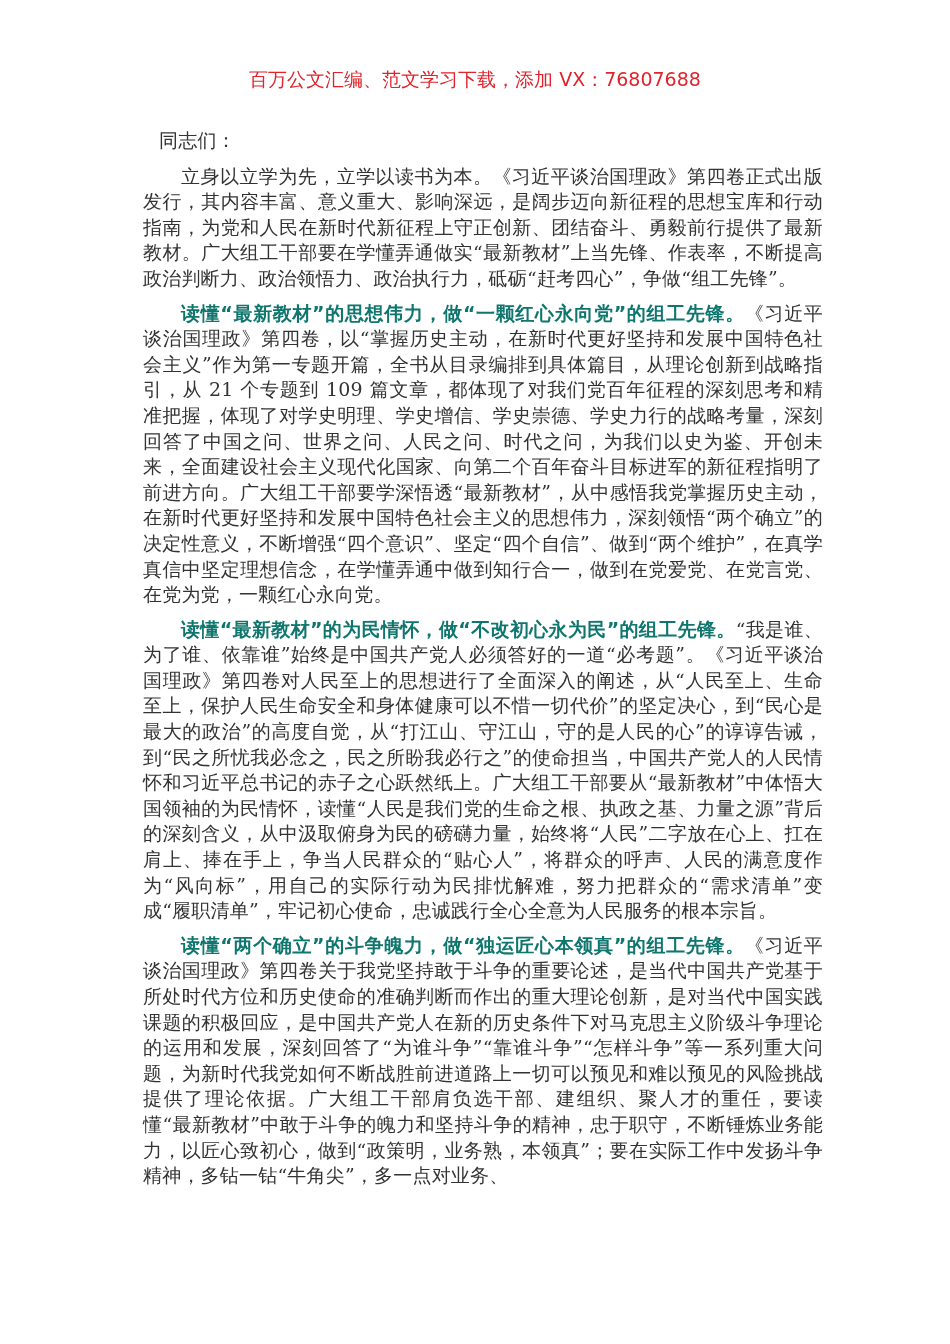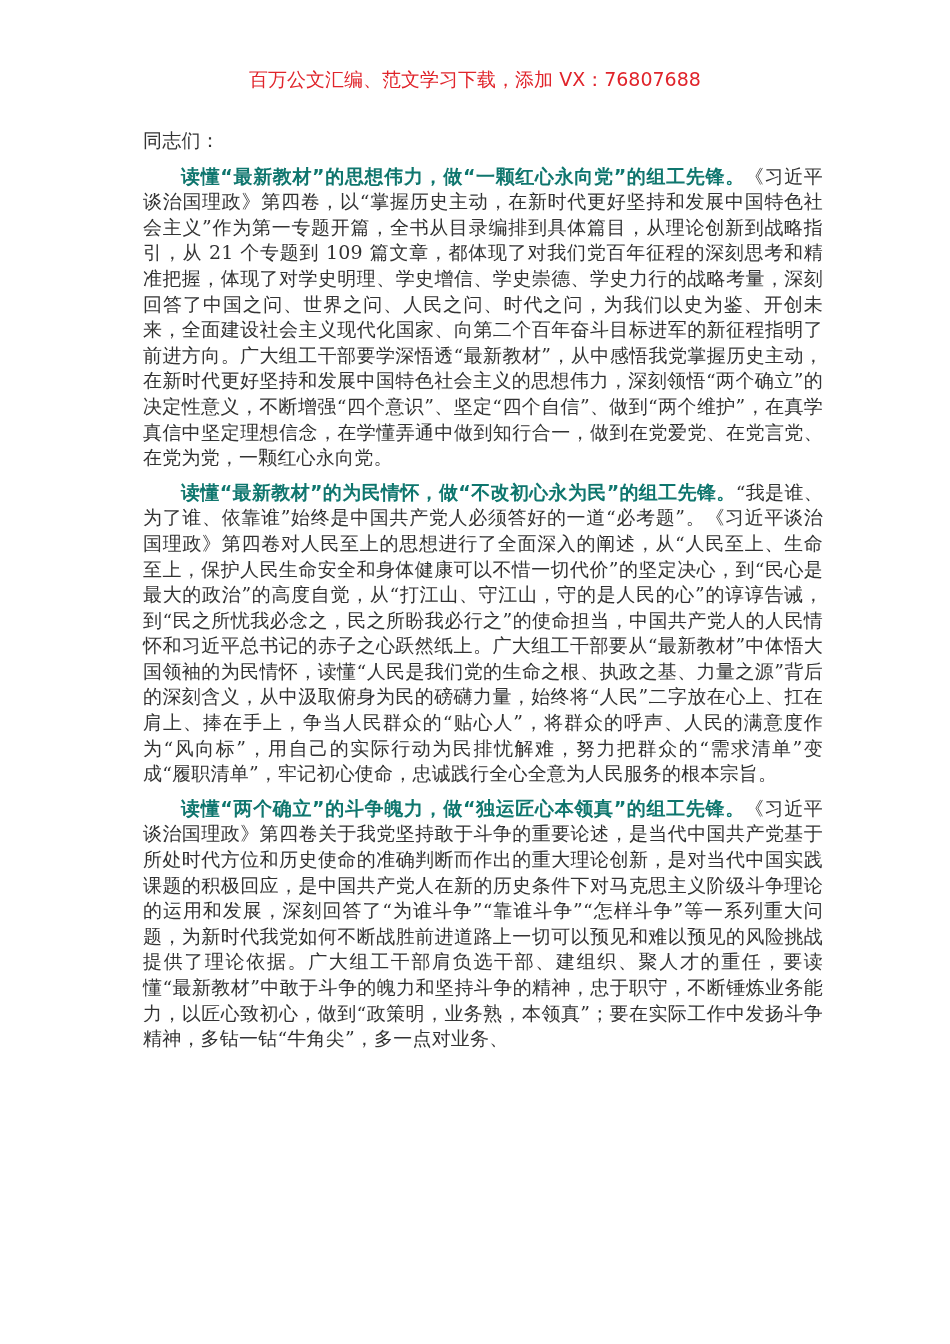--- a/index.html
+++ b/index.html
@@ -8,33 +8,36 @@
   .header {
     position: absolute; left: 0; top: 66px; width: 950px; text-align: center;
     font-family: "DejaVu Sans", sans-serif; font-size: 19px; color: #e0242b;
     letter-spacing: 0px; line-height: 26px;
   }
   .content {
     position: absolute; left: 143px; top: 128px; width: 680px;
     font-family: "DejaVu Serif", serif; font-size: 19px; line-height: 25.6px;
     color: #333333; text-align: justify; letter-spacing: 0.2px;
   }
-  .salutation { margin: 0 0 10px 0; }
+  .salutation { margin: 0 0 10px 16px; }
   .para { margin: 0 0 9px 0; text-indent: 2em; }
   .lead { font-weight: bold; color: #0f766e; font-family: "DejaVu Sans", sans-serif; }
 </style>
 </head>
 <body>
 
 <div class="page">
   <div class="header">百万公文汇编、范文学习下载，添加 VX：76807688</div>
 
   <div class="content">
     <p class="salutation">同志们：</p>
 
+    <p class="para">
+      <span class="lead"></span><span>立身以立学为先，立学以读书为本。《习近平谈治国理政》第四卷正式出版发行，其内容丰富、意义重大、影响深远，是阔步迈向新征程的思想宝库和行动指南，为党和人民在新时代新征程上守正创新、团结奋斗、勇毅前行提供了最新教材。广大组工干部要在学懂弄通做实“最新教材”上当先锋、作表率，不断提高政治判断力、政治领悟力、政治执行力，砥砺“赶考四心”，争做“组工先锋”。</span>
+    </p>
 
     <p class="para">
       <span class="lead">读懂“最新教材”的思想伟力，做“一颗红心永向党”的组工先锋。</span><span>《习近平谈治国理政》第四卷，以“掌握历史主动，在新时代更好坚持和发展中国特色社会主义”作为第一专题开篇，全书从目录编排到具体篇目，从理论创新到战略指引，从 21 个专题到 109 篇文章，都体现了对我们党百年征程的深刻思考和精准把握，体现了对学史明理、学史增信、学史崇德、学史力行的战略考量，深刻回答了中国之问、世界之问、人民之问、时代之问，为我们以史为鉴、开创未来，全面建设社会主义现代化国家、向第二个百年奋斗目标进军的新征程指明了前进方向。广大组工干部要学深悟透“最新教材”，从中感悟我党掌握历史主动，在新时代更好坚持和发展中国特色社会主义的思想伟力，深刻领悟“两个确立”的决定性意义，不断增强“四个意识”、坚定“四个自信”、做到“两个维护”，在真学真信中坚定理想信念，在学懂弄通中做到知行合一，做到在党爱党、在党言党、在党为党，一颗红心永向党。</span>
     </p>
 
     <p class="para">
       <span class="lead">读懂“最新教材”的为民情怀，做“不改初心永为民”的组工先锋。</span><span>“我是谁、为了谁、依靠谁”始终是中国共产党人必须答好的一道“必考题”。《习近平谈治国理政》第四卷对人民至上的思想进行了全面深入的阐述，从“人民至上、生命至上，保护人民生命安全和身体健康可以不惜一切代价”的坚定决心，到“民心是最大的政治”的高度自觉，从“打江山、守江山，守的是人民的心”的谆谆告诫，到“民之所忧我必念之，民之所盼我必行之”的使命担当，中国共产党人的人民情怀和习近平总书记的赤子之心跃然纸上。广大组工干部要从“最新教材”中体悟大国领袖的为民情怀，读懂“人民是我们党的生命之根、执政之基、力量之源”背后的深刻含义，从中汲取俯身为民的磅礴力量，始终将“人民”二字放在心上、扛在肩上、捧在手上，争当人民群众的“贴心人”，将群众的呼声、人民的满意度作为“风向标”，用自己的实际行动为民排忧解难，努力把群众的“需求清单”变成“履职清单”，牢记初心使命，忠诚践行全心全意为人民服务的根本宗旨。</span>
     </p>
 
     <p class="para">

